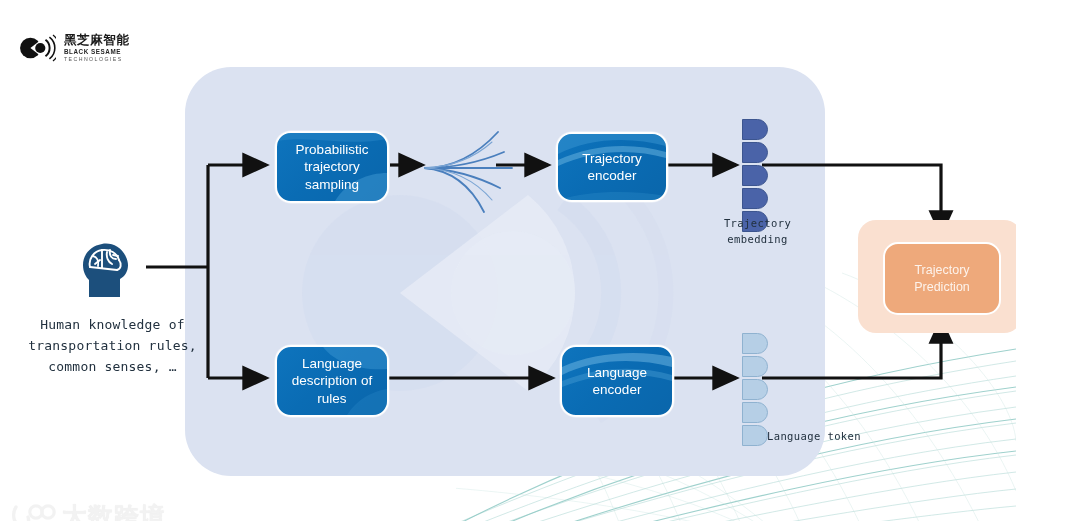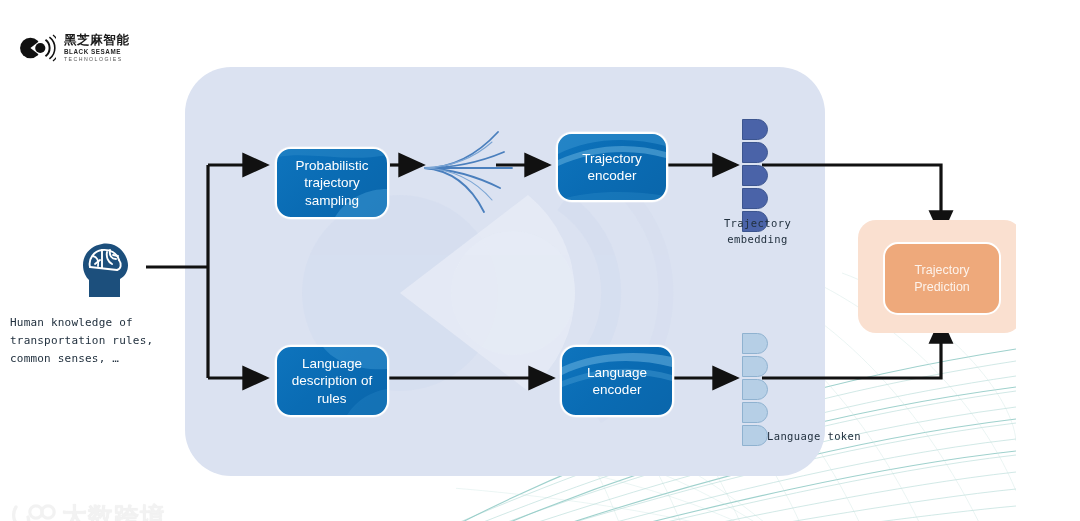--- a/index.html
+++ b/index.html
@@ -35,21 +35,21 @@
     background:linear-gradient(135deg,#0e74bd 0%,#0a6cb4 45%,#0a66ab 100%);
     border:2.5px solid #ffffff;
     box-shadow:0 0 0 .5px rgba(255,255,255,.6);
     display:flex;align-items:center;justify-content:center;text-align:center;
     color:#fff;font-size:13.5px;line-height:1.28;font-family:"Liberation Sans",sans-serif;
     overflow:hidden;
   }
   .pbox .swoosh{position:absolute;inset:0;pointer-events:none;}
   .pbox .lbl{position:relative;z-index:2;padding:0 6px;}
 
-  #box-prob{left:275px;top:127px;width:110px;height:68px;text-align:center;}
+  #box-prob{left:275px;top:111px;width:110px;height:68px;text-align:center;}
   #box-lang-desc{left:275px;top:325px;width:110px;height:68px;}
   #box-traj-enc{left:556px;top:112px;width:108px;height:66px;}
   #box-lang-enc{left:560px;top:325px;width:110px;height:68px;}
 
   
   .pred-outer{
     position:absolute;left:858px;top:200px;width:164px;height:113px;
     background:#fae0d0;border-radius:18px;
   }
   .pred-inner{
@@ -71,23 +71,23 @@
     position:absolute;text-align:center;color:#22313f;
     font-family:"DejaVu Sans Mono","Liberation Mono",monospace;
     font-size:10.5px;line-height:1.5;letter-spacing:.4px;white-space:pre-line;
   }
   #cap-traj{left:690px;top:196px;width:135px;}
   #cap-lang{left:728px;top:409px;width:172px;}
 
   
   .brain{position:absolute;left:76px;top:219px;width:62px;height:60px;}
   #brain-caption{
-    position:absolute;left:10px;top:294px;width:205px;
+    position:absolute;left:10px;top:294px;width:205px;text-align:center;
     color:#22313f;font-family:"DejaVu Sans Mono","Liberation Mono",monospace;
-    font-size:11px;line-height:1.62;letter-spacing:.2px;white-space:pre-line;
+    font-size:13px;line-height:1.62;letter-spacing:.2px;white-space:pre-line;
   }
 
   
   .wires{position:absolute;left:0;top:0;width:1080px;height:521px;pointer-events:none;}
 
   
   .fan{position:absolute;left:424px;top:110px;width:92px;height:86px;}
 
   
   .wm{position:absolute;left:10px;top:476px;width:180px;height:40px;

